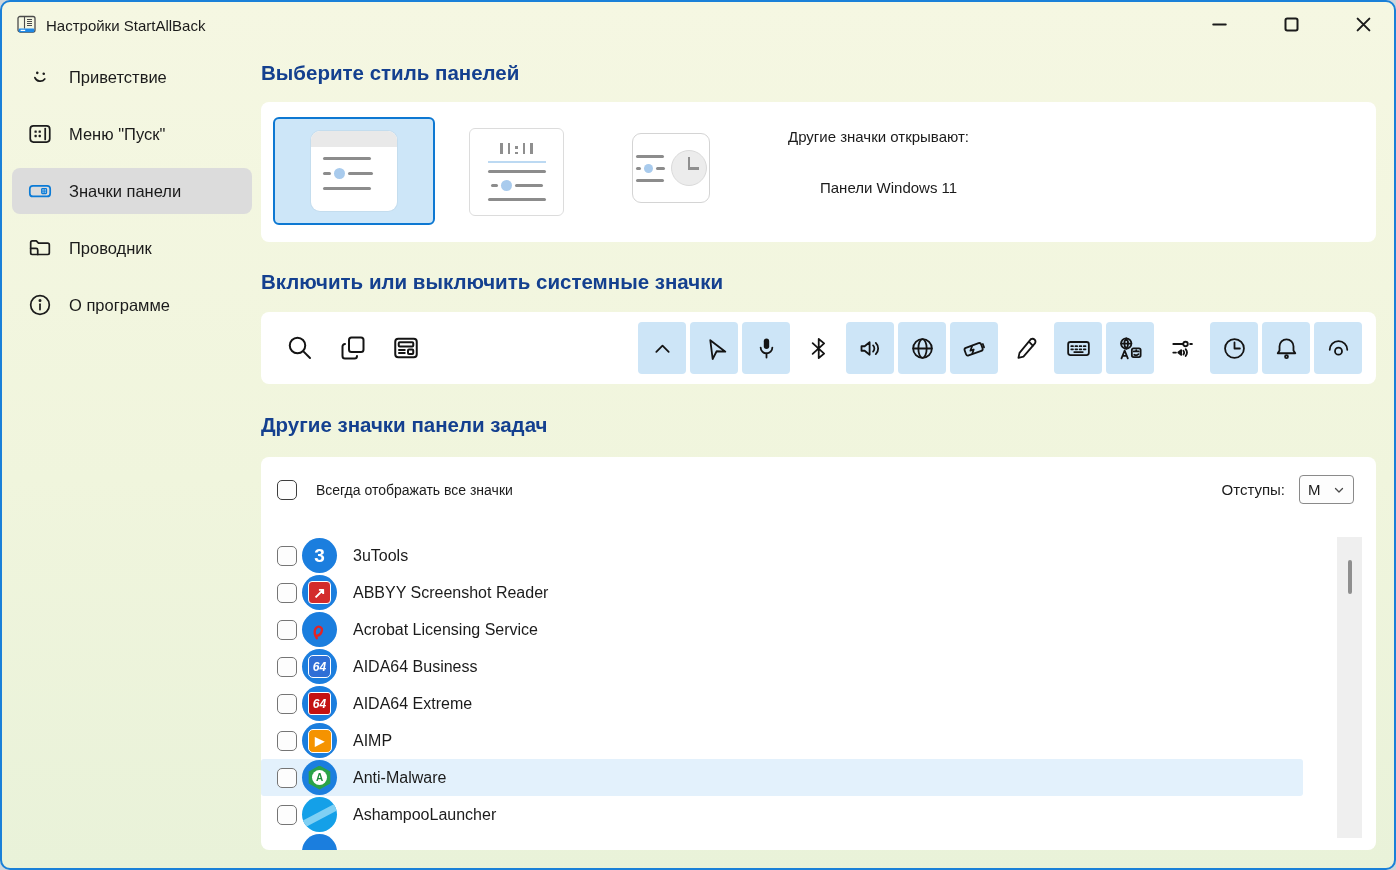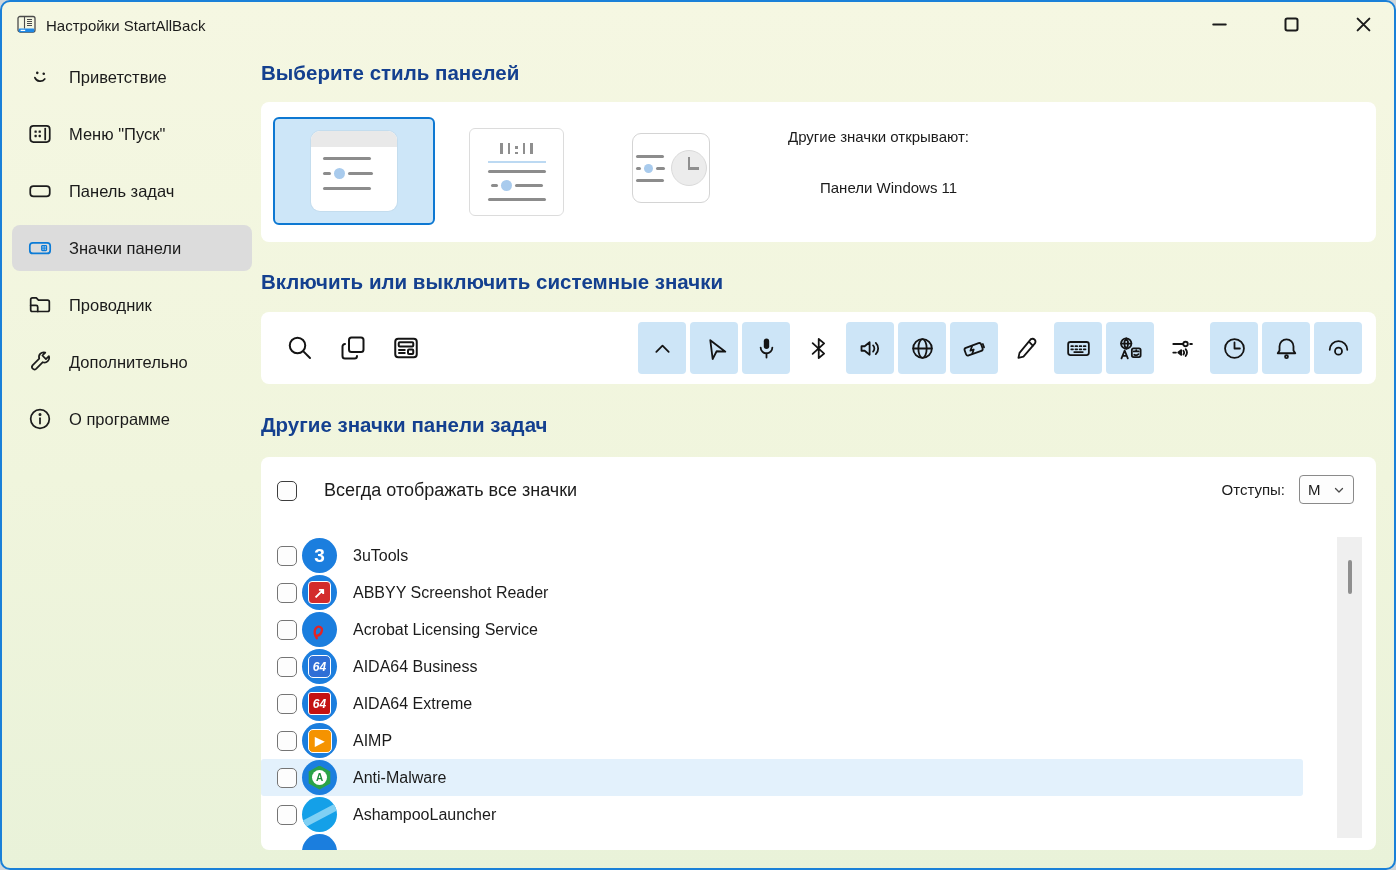--- a/index.html
+++ b/index.html
@@ -59,21 +59,21 @@
   .corner div:last-child{margin-top:34px;margin-left:32px;}
   
   .lefticons{position:absolute;left:24px;top:0;bottom:0;display:flex;align-items:center;gap:23px;}
   .lefticons .sic{width:30px;height:30px;color:#141414;}
   .sic svg{width:100%;height:100%;}
   .tiles{position:absolute;right:14px;top:10px;display:flex;gap:4px;}
   .tile{width:48px;height:52px;border-radius:4px;display:flex;align-items:center;justify-content:center;color:#141414;}
   .tile.on{background:var(--toggle-on,#cde5f7);}
   .tile svg{width:27px;height:27px;}
   
-  .alwaysrow{position:absolute;left:16px;top:23px;display:flex;align-items:center;gap:27px;font-size:18px;}
+  .alwaysrow{position:absolute;left:16px;top:23px;display:flex;align-items:center;gap:19px;font-size:14px;}
   .cb{width:20px;height:20px;border:1.5px solid #757575;border-radius:5px;background:#fdfdfd;flex:none;}
   .cb.strong{border-color:#3d3d3d;}
   .spacingrow{position:absolute;right:22px;top:18px;display:flex;align-items:center;gap:14px;font-size:15px;}
   .select{width:55px;height:29px;border:1px solid #8a8a8a;border-radius:4px;background:#fdfdfd;
     display:flex;align-items:center;padding:0 8px;font-size:15px;justify-content:space-between;}
   .select svg{width:12px;height:12px;color:#4a4a4a;}
   .rows{position:absolute;left:0;right:73px;top:80px;}
   .approw{height:37px;display:flex;align-items:center;padding-left:16px;border-radius:3px;}
   .approw.hl{background:var(--row-highlight,#e3f1fc);}
   .approw .cb{margin-right:5px;}
@@ -149,54 +149,38 @@
             <rect x="3" y="4.6" width="18" height="14.8" rx="3"></rect>
             <rect x="6.9" y="8.8" width="2.1" height="2.1" rx="0.5" fill="currentColor" stroke="none"></rect>
             <rect x="10.7" y="8.8" width="2.1" height="2.1" rx="0.5" fill="currentColor" stroke="none"></rect>
             <rect x="6.9" y="12.8" width="2.1" height="2.1" rx="0.5" fill="currentColor" stroke="none"></rect>
             <rect x="10.7" y="12.8" width="2.1" height="2.1" rx="0.5" fill="currentColor" stroke="none"></rect>
             <path d="M16.8 7v10"></path>
           </svg>
         </span>
         <span>Меню "Пуск"</span>
       </div>
-      <div class="nav-item">
-        <span class="nav-ic">
-          <svg viewBox="0 0 24 24" fill="none" stroke="currentColor" stroke-width="1.6" stroke-linecap="round" stroke-linejoin="round">
-            <rect x="3" y="7.4" width="18" height="9.6" rx="3"></rect>
-          </svg>
-        </span>
-        <span>Панель задач</span>
-      </div>
       <div class="nav-item active">
         <span class="nav-ic">
           <svg viewBox="0 0 24 24" fill="none" stroke="currentColor" stroke-width="1.6" stroke-linecap="round" stroke-linejoin="round">
             <rect x="2.6" y="7.2" width="18.8" height="9.8" rx="2.8"></rect>
             <rect x="13" y="9.3" width="5.6" height="5.6" rx="1.2" fill="currentColor" stroke="none"></rect>
             <path d="M14.8 11h.01M16.8 11h.01M14.8 13h.01M16.8 13h.01" stroke="#fff" stroke-width="1.2"></path>
           </svg>
         </span>
         <span>Значки панели</span>
       </div>
       <div class="nav-item">
         <span class="nav-ic">
           <svg viewBox="0 0 24 24" fill="none" stroke="currentColor" stroke-width="1.6" stroke-linecap="round" stroke-linejoin="round">
             <path d="M3.4 7a1.6 1.6 0 0 1 1.6-1.6h3.6l2 2h8.4A1.6 1.6 0 0 1 20.6 9v7.4a1.6 1.6 0 0 1-1.6 1.6H5a1.6 1.6 0 0 1-1.6-1.6Z"></path>
             <path d="M3.4 12.4h5a1.5 1.5 0 0 1 1.5 1.5V18"></path>
           </svg>
         </span>
         <span>Проводник</span>
-      </div>
-      <div class="nav-item">
-        <span class="nav-ic">
-          <svg viewBox="0 0 24 24" fill="none" stroke="currentColor" stroke-width="1.6" stroke-linecap="round" stroke-linejoin="round">
-            <path d="M20.2 6.6a4.4 4.4 0 0 1-5.6 5.6l-6.2 6.2a2.35 2.35 0 0 1-3.3-3.3l6.2-6.2a4.4 4.4 0 0 1 5.6-5.6l-2.7 2.7 3.3 3.3Z"></path>
-          </svg>
-        </span>
-        <span>Дополнительно</span>
       </div>
       <div class="nav-item">
         <span class="nav-ic">
           <svg viewBox="0 0 24 24" fill="none" stroke="currentColor" stroke-width="1.6" stroke-linecap="round" stroke-linejoin="round">
             <circle cx="12" cy="12" r="8.6"></circle>
             <path d="M12 11.2v5"></path>
             <circle cx="12" cy="7.9" r="0.6" fill="currentColor"></circle>
           </svg>
         </span>
         <span>О программе</span>

